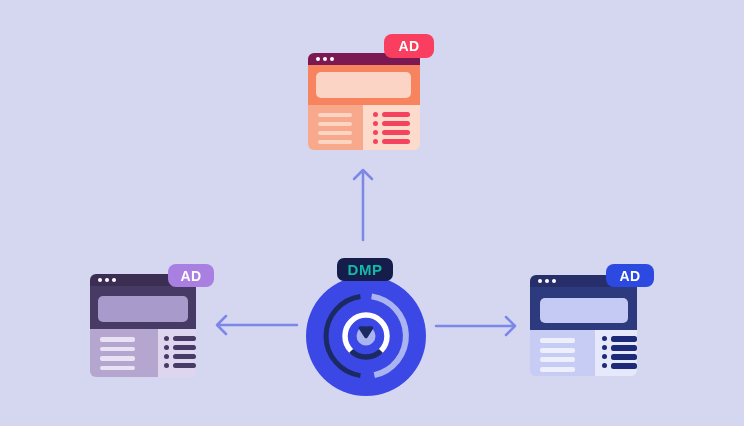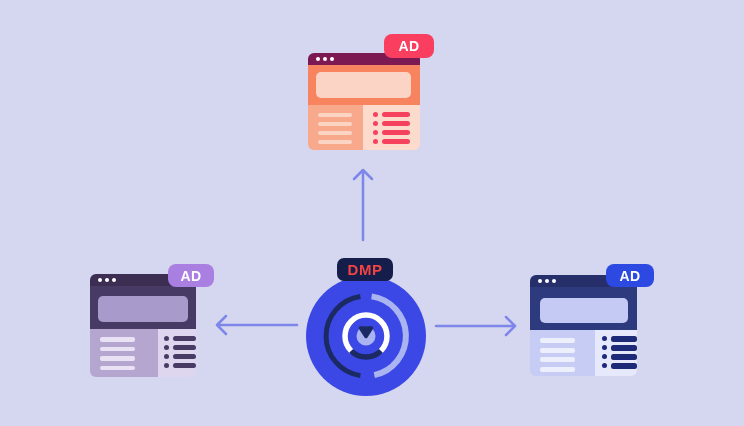--- a/index.html
+++ b/index.html
@@ -73,21 +73,21 @@
 
   
   .dmp-circle{
     position:absolute;left:306px;top:276px;width:120px;height:120px;
     border-radius:50%;background:#3b48e6;z-index:2;
   }
   .dmp-badge{
     position:absolute;left:337px;top:258px;width:56px;height:23px;
     background:#151d4a;border-radius:7px;z-index:6;
     display:flex;align-items:center;justify-content:center;
-    color:#ef4444;font-weight:bold;font-size:15px;letter-spacing:0.5px;
+    color:#14b8a6;font-weight:bold;font-size:15px;letter-spacing:0.5px;
   }
 
   
   .arrows{position:absolute;left:0;top:0;z-index:1;}
 </style>
 </head>
 <body>
 
 <div class="stage">
 

